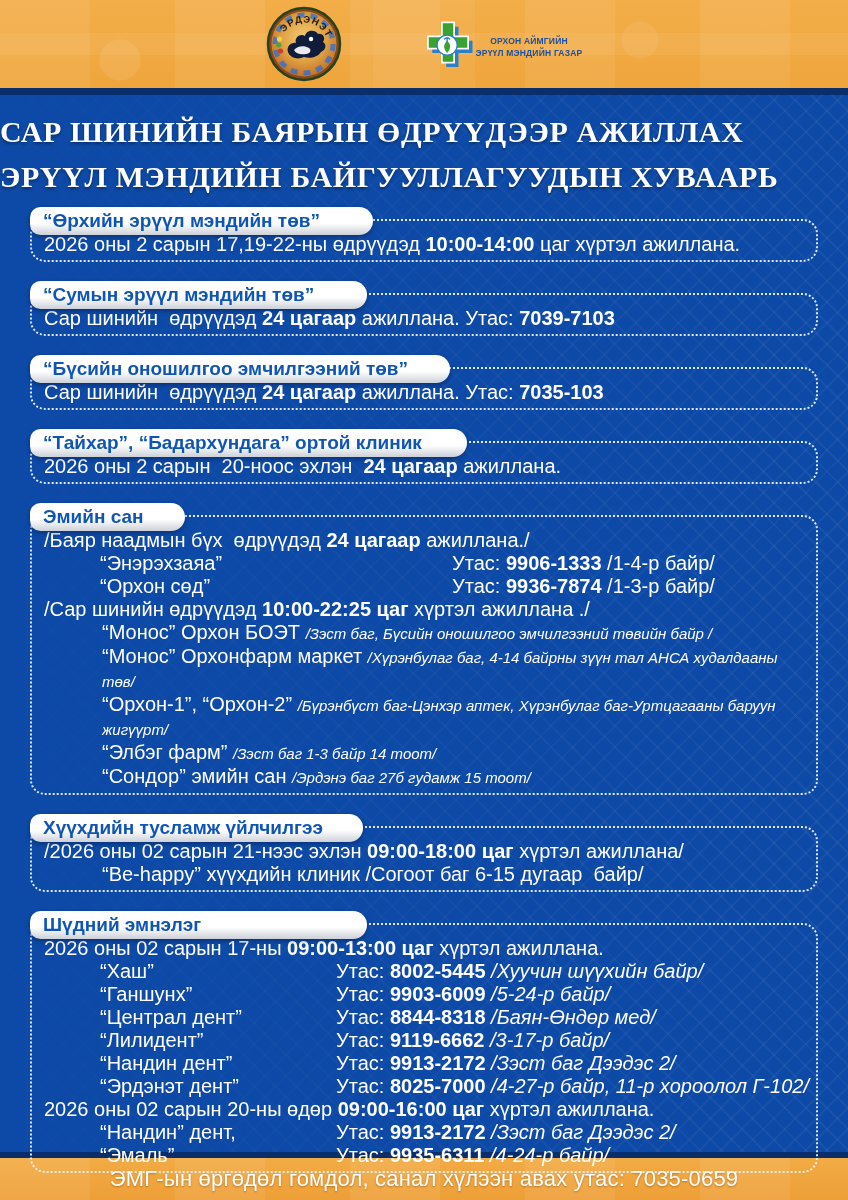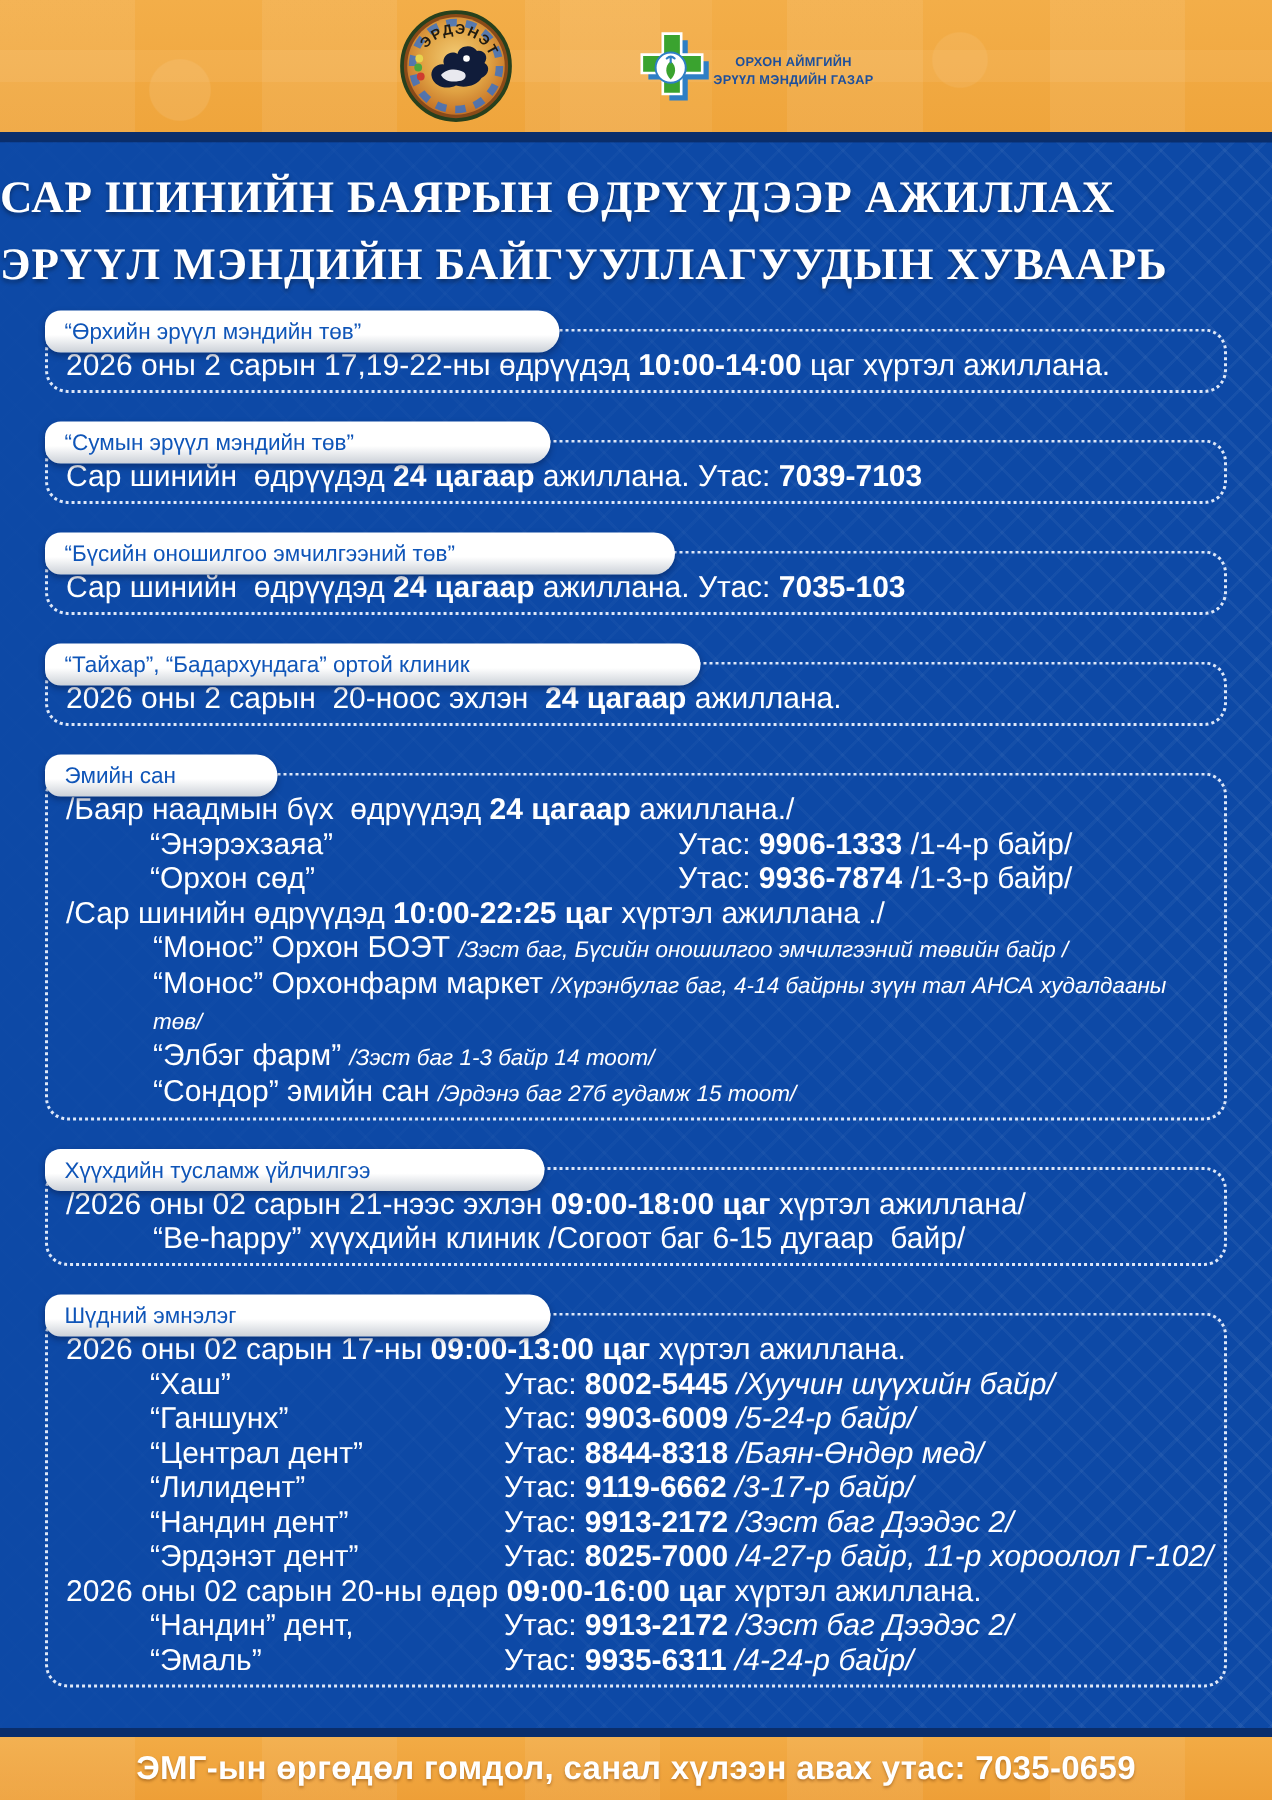--- a/index.html
+++ b/index.html
@@ -55,21 +55,21 @@
   }
   .sec:first-of-type{margin-top:20px;}
   .pill{
     position:absolute;top:-14px;left:-2px;height:28px;box-sizing:border-box;
     display:flex;align-items:center;padding:0 24px 0 13px;
     background:linear-gradient(180deg,#ffffff 58%,#ccd1d8 100%);
     border-radius:12px 16px 16px 12px;
     box-shadow:0 2px 4px rgba(5,20,60,.45);
     min-width:var(--pw,180px);
   }
-  .pill-text{font-weight:normal;font-size:15px;color:#0f55b8;white-space:nowrap;}
+  .pill-text{font-weight:bold;font-size:19px;color:#0f55b8;white-space:nowrap;}
   .sec:nth-of-type(1){--pw:343px;}
   .sec:nth-of-type(2){--pw:337px;}
   .sec:nth-of-type(3){--pw:420px;}
   .sec:nth-of-type(4){--pw:437px;}
   .sec:nth-of-type(5){--pw:155px;--nc:352px;}
   .sec:nth-of-type(6){--pw:333px;}
   .sec:nth-of-type(7){--pw:337px;--nc:236px;}
   .row{margin:0;color:#ffffff;font-size:20px;line-height:23px;white-space:pre-wrap;}
   .row .b{font-weight:bold;}
   .row .i{font-style:italic;}
@@ -78,21 +78,21 @@
   .cols{display:flex;margin-left:56px;white-space:pre;}
   .cols .name{flex:0 0 var(--nc,236px);}
   .cols .info{flex:1 1 auto;white-space:pre;}
   
   .footer{
     height:42px;display:flex;align-items:center;justify-content:center;
     background:
       repeating-linear-gradient(90deg, rgba(255,255,255,.07) 0 90px, rgba(0,0,0,0) 90px 175px),
       linear-gradient(180deg,#f2ab45,#ee9f37);
   }
-  .footer-text{font-weight:bold;font-size:22px;color:#ffffff;text-shadow:0 1px 2px rgba(95,45,0,.4);letter-spacing:.2px;}
+  .footer-text{font-weight:normal;font-size:22px;color:#ffffff;text-shadow:0 1px 2px rgba(95,45,0,.4);letter-spacing:.2px;}
 </style>
 </head>
 <body>
 
 <div class="page">
 
   <div class="banner">
     <div class="logos">
 
       <svg class="emblem" viewBox="0 0 76 76">
@@ -168,20 +168,21 @@
         <section class="sec">
           <div class="pill">
             <span class="pill-text">Эмийн сан</span>
           </div>
           <p class="row"><span>/Баяр наадмын бүх  өдрүүдэд </span><span class="b">24 цагаар</span><span> ажиллана./</span></p>
           <div class="row cols"><span class="name"><span>“Энэрэхзаяа”</span></span><span class="info"><span>Утас: </span><span class="b">9906-1333</span><span> /1-4-р байр/</span></span></div>
           <div class="row cols"><span class="name"><span>“Орхон сөд”</span></span><span class="info"><span>Утас: </span><span class="b">9936-7874</span><span> /1-3-р байр/</span></span></div>
           <p class="row"><span>/Сар шинийн өдрүүдэд </span><span class="b">10:00-22:25 цаг</span><span> хүртэл ажиллана ./</span></p>
           <p class="row ind"><span>“Монос” Орхон БОЭТ </span><span class="i sm">/Зэст баг, Бүсийн оношилгоо эмчилгээний төвийн байр /</span></p>
           <p class="row ind"><span>“Монос” Орхонфарм маркет </span><span class="i sm">/Хүрэнбулаг баг, 4-14 байрны зүүн тал АНСА худалдааны төв/</span></p>
+          <p class="row ind"><span>“Орхон-1”, “Орхон-2” </span><span class="i sm">/Бүрэнбүст баг-Цэнхэр аптек, Хүрэнбулаг баг-Уртцагааны баруун жигүүрт/</span></p>
           <p class="row ind"><span>“Элбэг фарм” </span><span class="i sm">/Зэст баг 1-3 байр 14 тоот/</span></p>
           <p class="row ind"><span>“Сондор” эмийн сан </span><span class="i sm">/Эрдэнэ баг 27б гудамж 15 тоот/</span></p>
         </section>
         <section class="sec">
           <div class="pill">
             <span class="pill-text">Хүүхдийн тусламж үйлчилгээ</span>
           </div>
           <p class="row"><span>/2026 оны 02 сарын 21-нээс эхлэн </span><span class="b">09:00-18:00 цаг</span><span> хүртэл ажиллана/</span></p>
           <p class="row ind"><span>“Be-happy” хүүхдийн клиник /Согоот баг 6-15 дугаар  байр/</span></p>
         </section>

